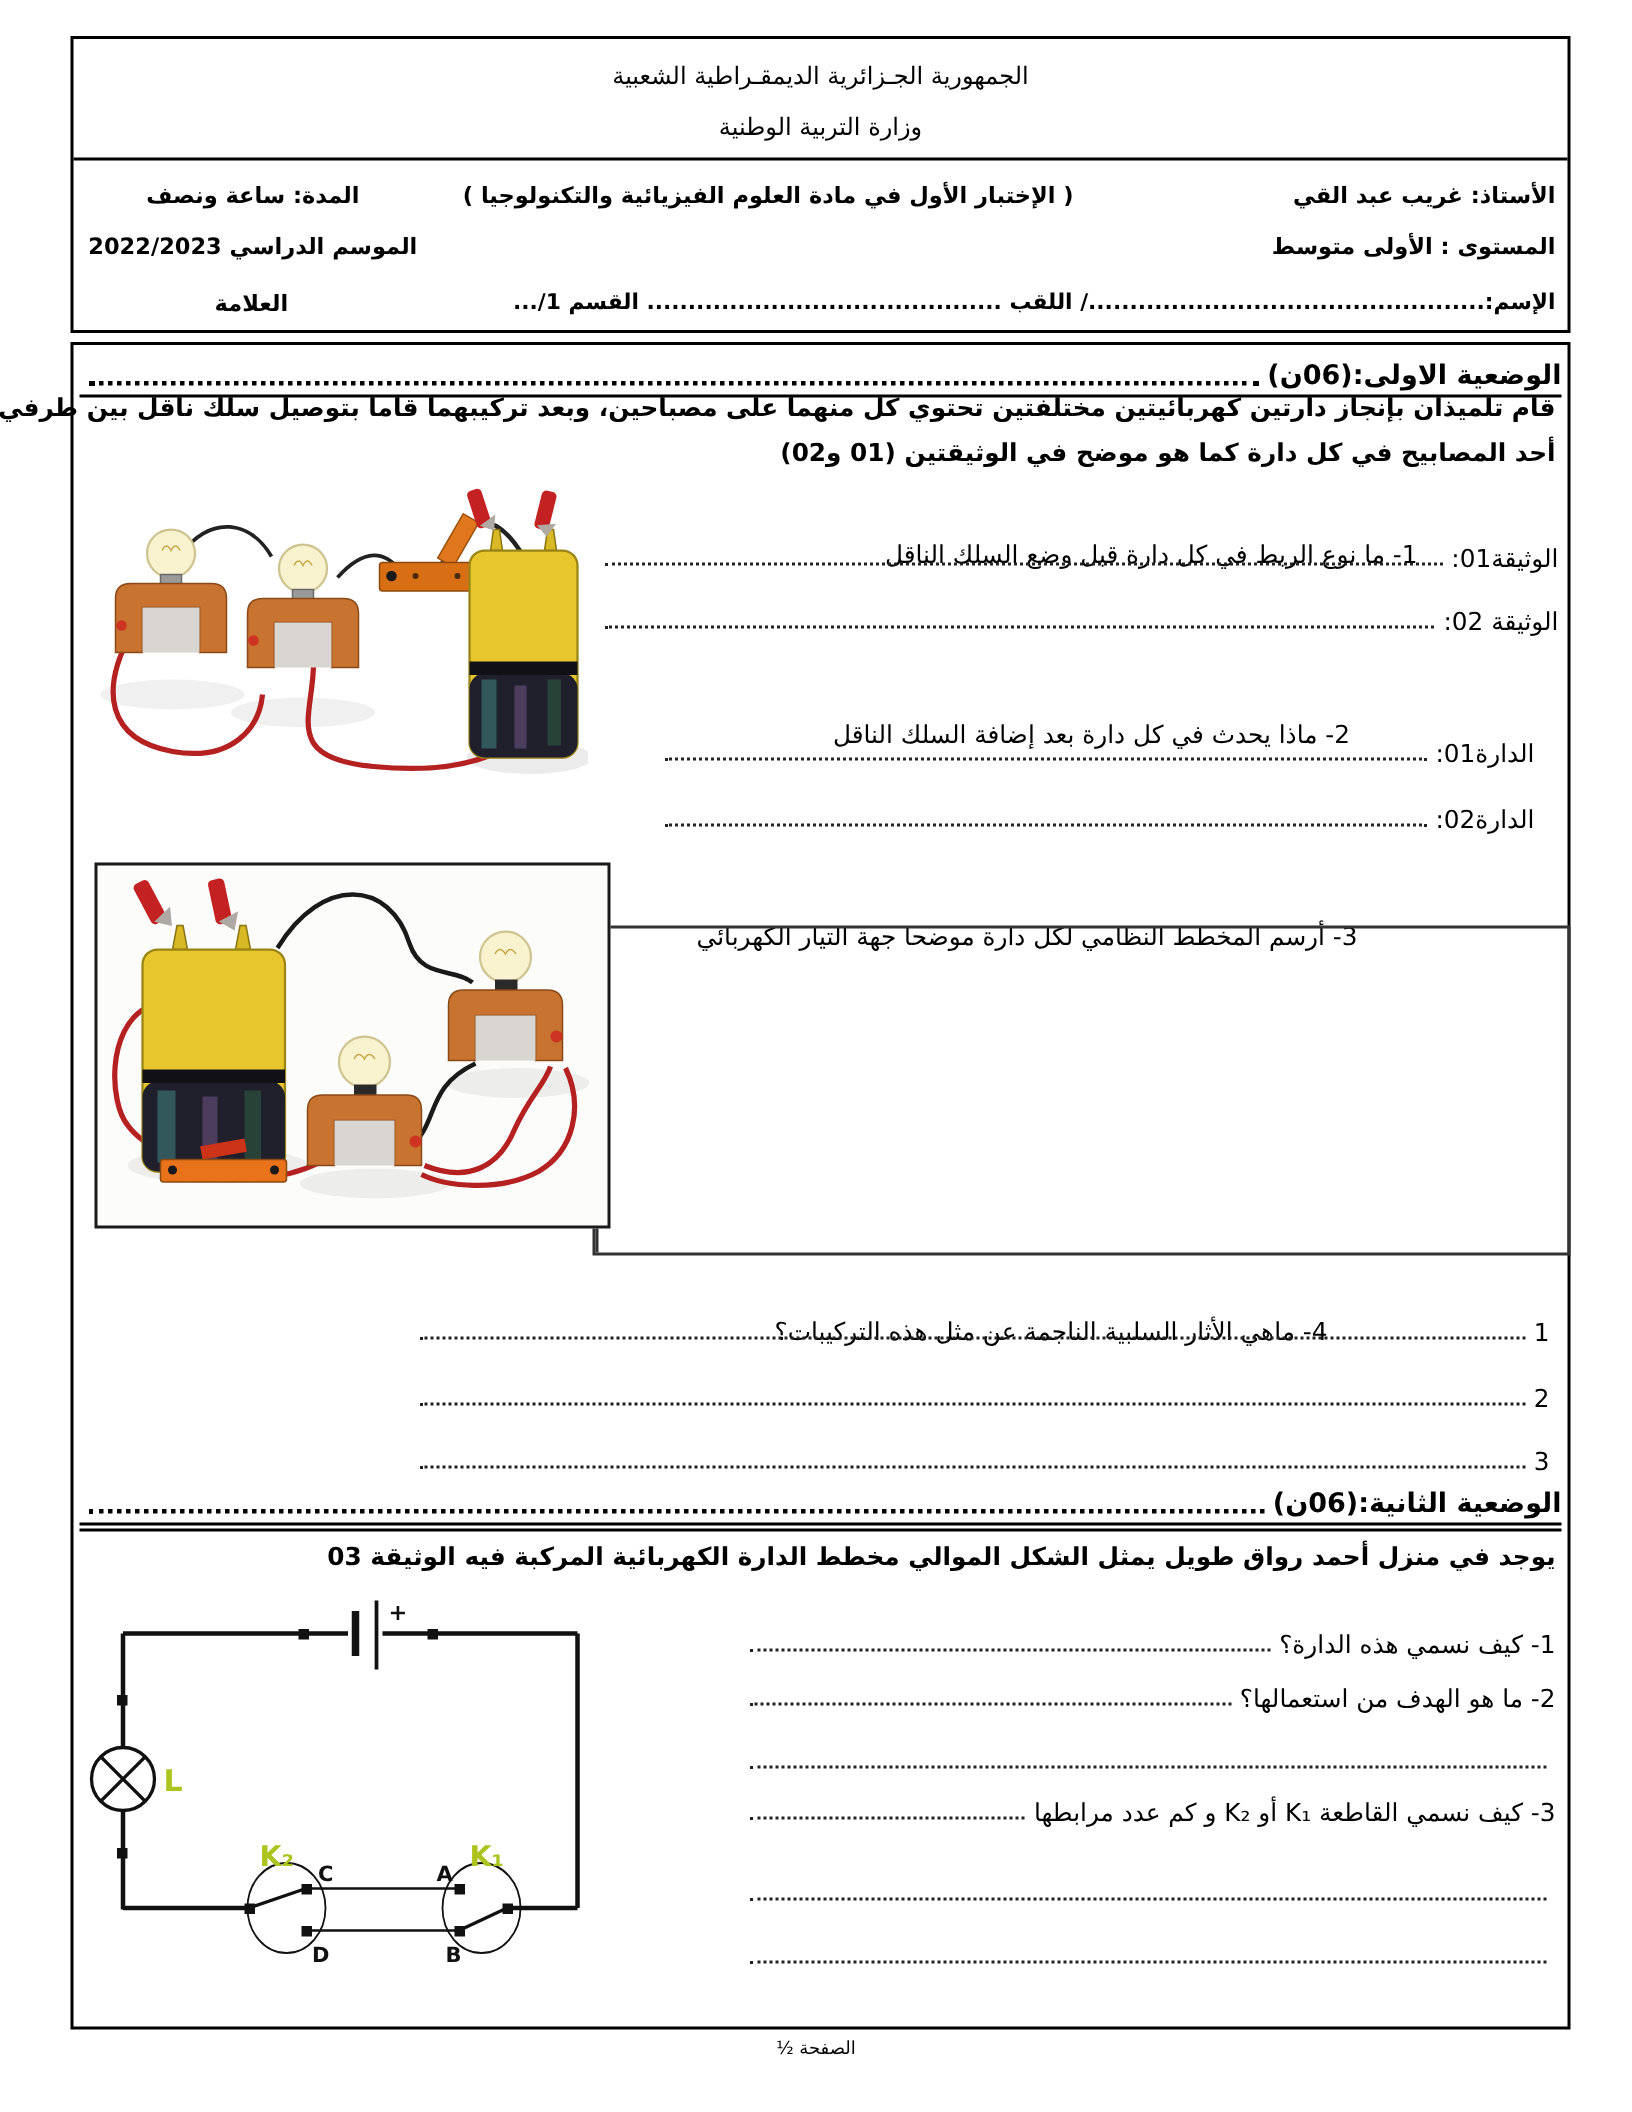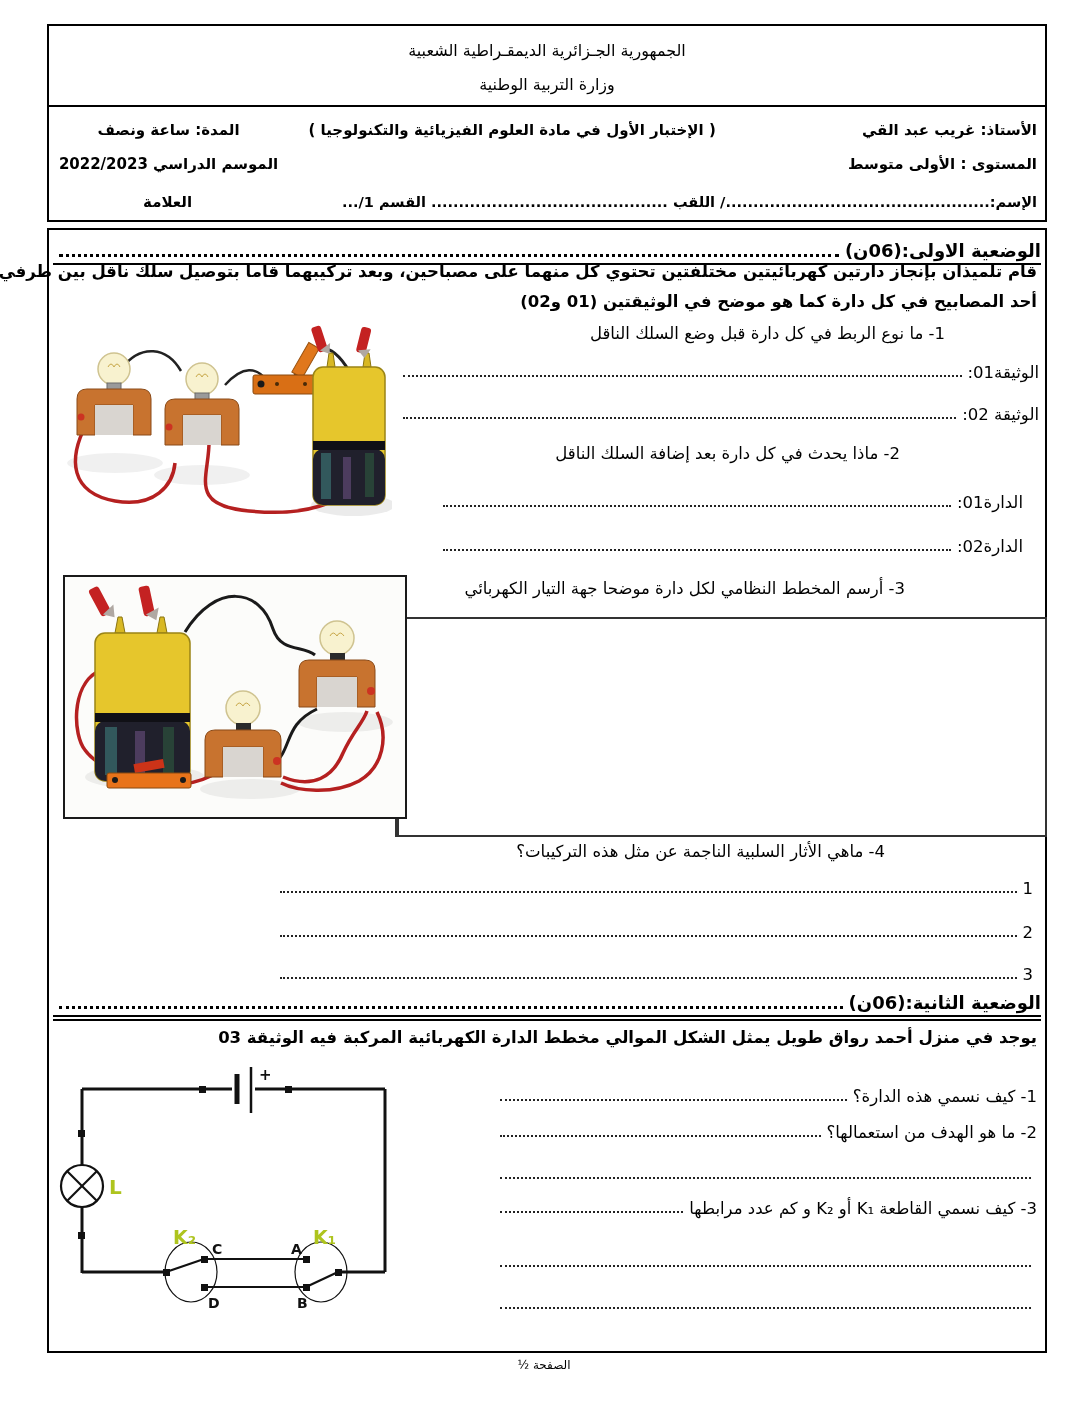--- a/index.html
+++ b/index.html
@@ -17,21 +17,21 @@
   .h-col.lt{width:24%;text-align:center;}
   .h-col .ln{font-weight:bold;font-size:15px;line-height:34px;white-space:nowrap;}
   .h-row3{display:flex;direction:rtl;height:37px;align-items:center;}
   .h-row3 .name{width:76%;text-align:right;padding-right:8px;font-weight:bold;font-size:14.5px;white-space:nowrap;overflow:hidden;}
   .h-row3 .grade{width:24%;text-align:center;font-weight:bold;font-size:15px;}
 
   
   .body-box{position:absolute;left:47px;top:228px;width:1000px;height:1125px;border:2px solid #000;box-sizing:border-box;}
 
   .line{position:absolute;direction:rtl;font-size:16.5px;white-space:nowrap;}
-  .q{text-align:right;}
+  .q{text-align:right;margin-top:36px;}
   .b{font-weight:bold;}
   .dotline{position:absolute;display:flex;direction:rtl;align-items:flex-end;font-size:16.5px;}
   .dotline .lbl{white-space:nowrap;}
   .leader{flex:1;border-bottom:2.5px dotted #222;margin:0 6px 5px 6px;height:1em;}
 
   .sec-title{position:absolute;left:4px;right:4px;display:flex;direction:rtl;align-items:flex-end;font-weight:bold;font-size:18px;padding-bottom:2px;}
   .sec-title.u1{border-bottom:2.5px solid #000;}
   .sec-title.u2{border-bottom:6px double #000;text-align:center;}
   .sec-title .leader{border-bottom:3.5px dotted #000;margin:0 6px 4px 6px;}
 

